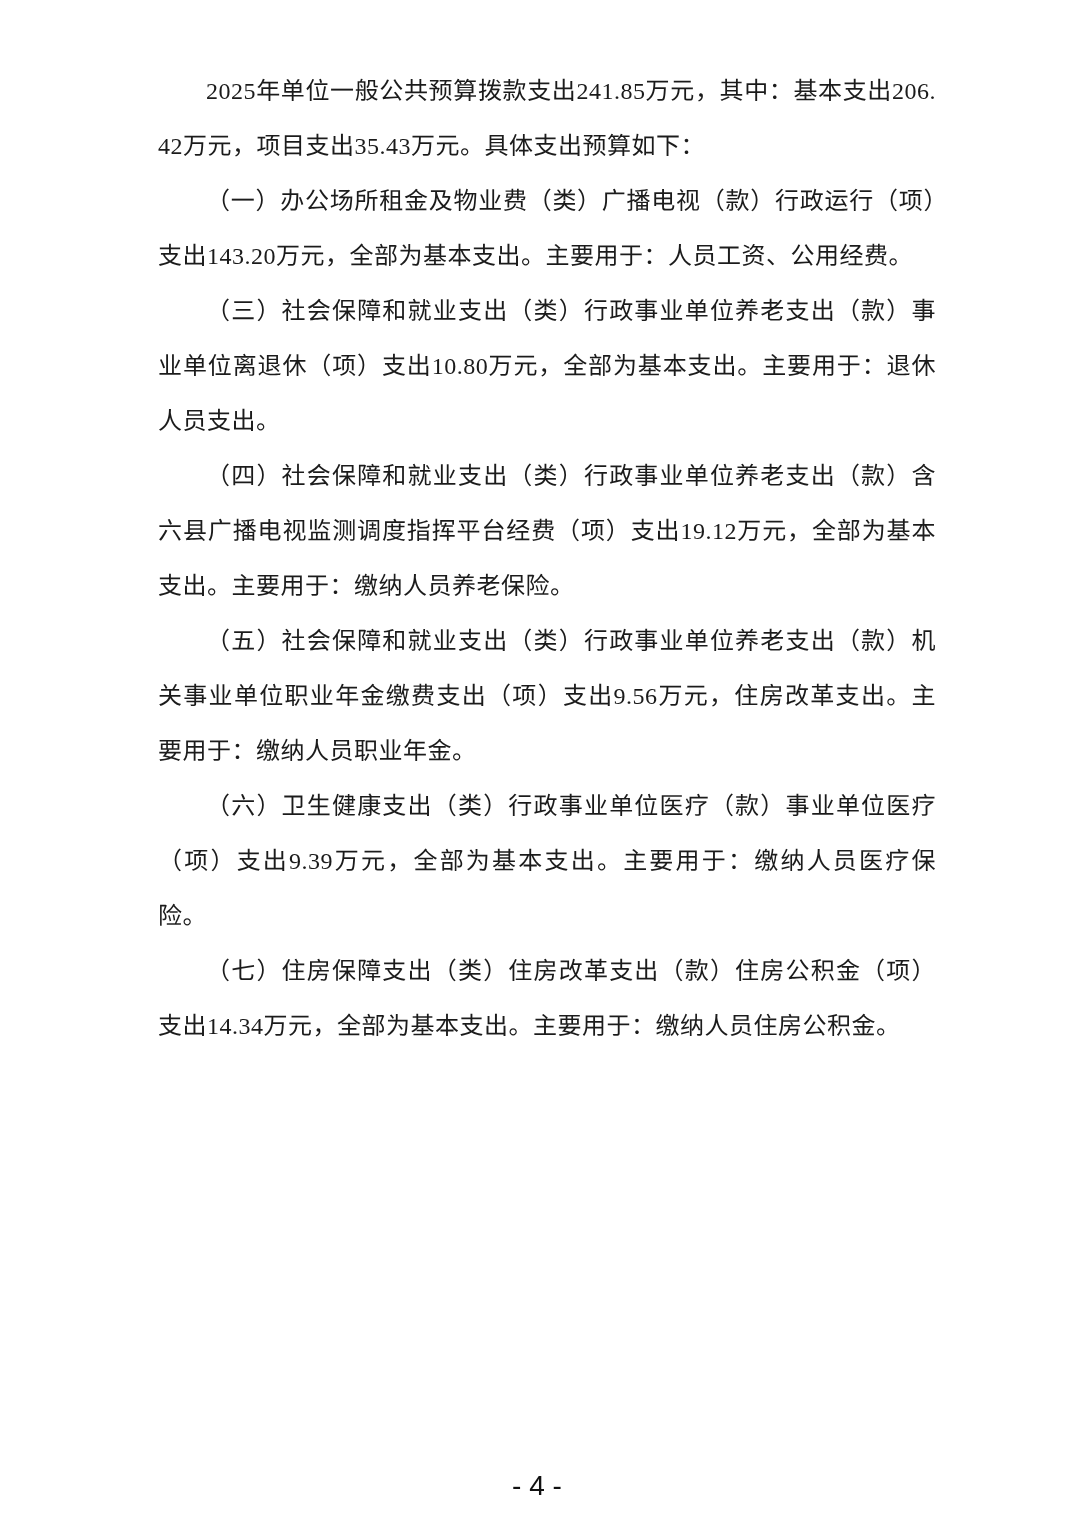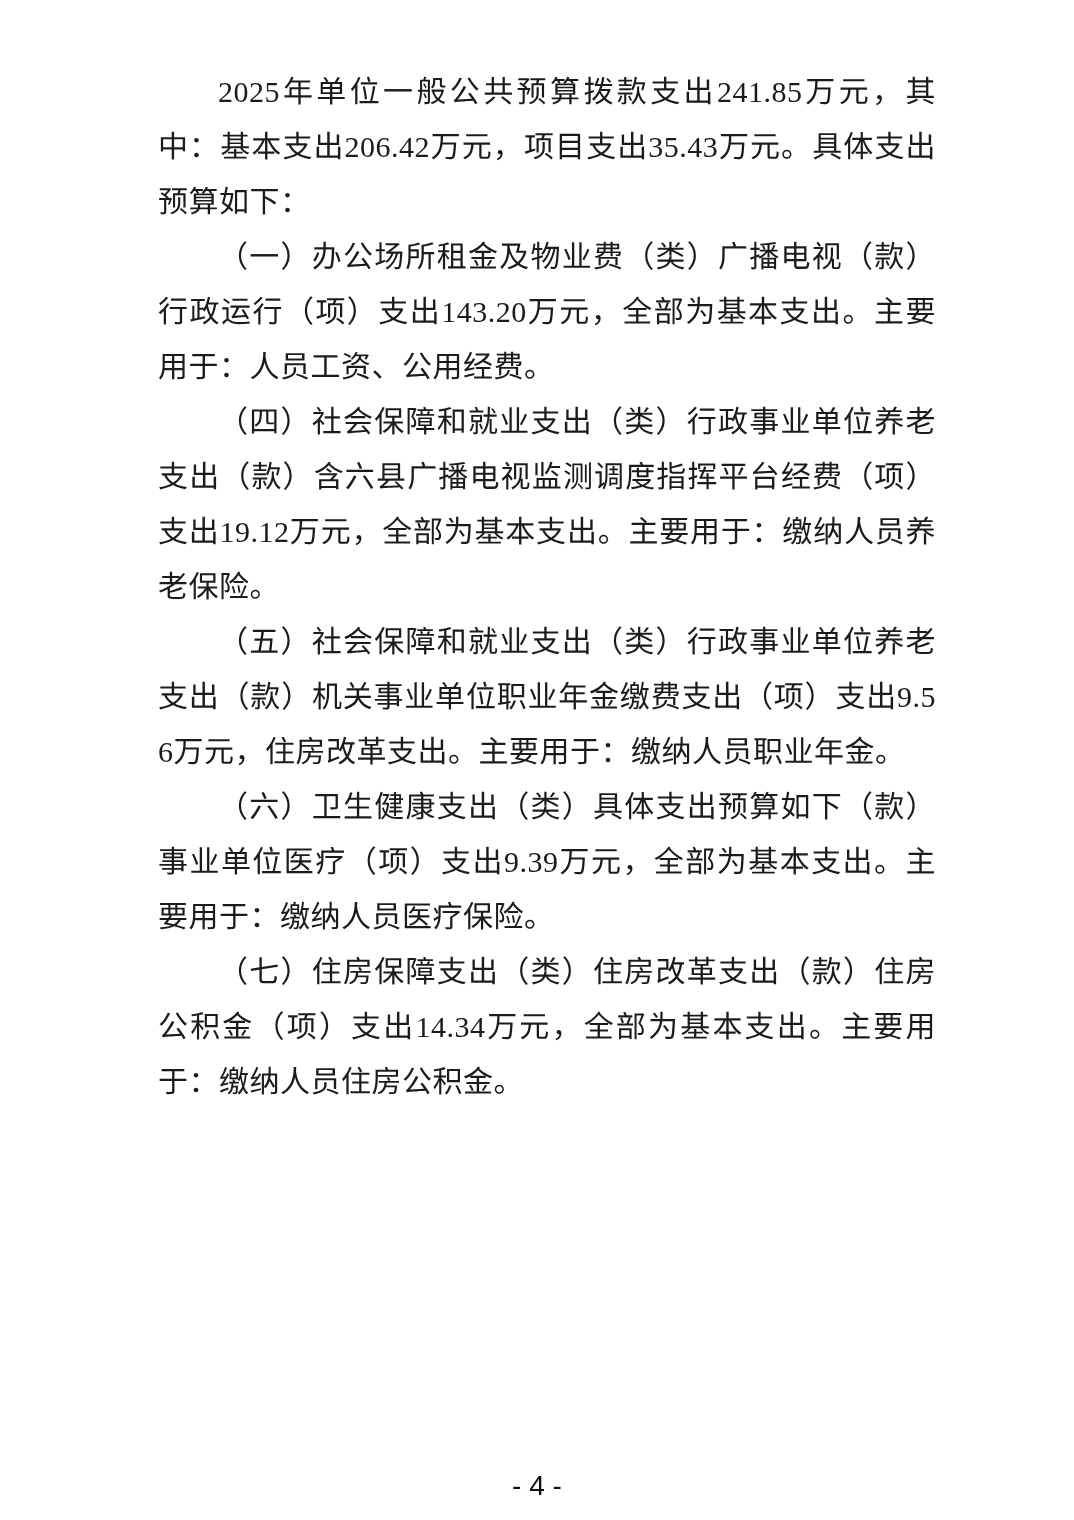--- a/index.html
+++ b/index.html
@@ -18,21 +18,21 @@
   }
   .body-text {
     position: absolute;
     left: 158px;
     top: 64px;
     width: 778px;
   }
   .para {
     margin: 0;
     padding: 0;
-    font-size: 30px;
+    font-size: 24px;
     line-height: 55px;
     color: #1b1b1b;
     text-align: justify;
     text-indent: 2em;
     letter-spacing: 0.5px;
     word-break: break-all;
     font-family: "Liberation Serif", "DejaVu Serif", serif;
   }
   .footer {
     position: absolute;
@@ -47,23 +47,24 @@
   }
 </style>
 </head>
 <body>
 
 <div class="page">
 
   <div class="body-text">
     <p class="para">2025年单位一般公共预算拨款支出241.85万元，其中：基本支出206.42万元，项目支出35.43万元。具体支出预算如下：</p>
     <p class="para">（一）办公场所租金及物业费（类）广播电视（款）行政运行（项）支出143.20万元，全部为基本支出。主要用于：人员工资、公用经费。</p>
+    <p class="para">（三）社会保障和就业支出（类）行政事业单位养老支出（款）事业单位离退休（项）支出10.80万元，全部为基本支出。主要用于：退休人员支出。</p>
     <p class="para">（四）社会保障和就业支出（类）行政事业单位养老支出（款）含六县广播电视监测调度指挥平台经费（项）支出19.12万元，全部为基本支出。主要用于：缴纳人员养老保险。</p>
     <p class="para">（五）社会保障和就业支出（类）行政事业单位养老支出（款）机关事业单位职业年金缴费支出（项）支出9.56万元，住房改革支出。主要用于：缴纳人员职业年金。</p>
-    <p class="para">（六）卫生健康支出（类）具体支出预算如下（款）事业单位医疗（项）支出9.39万元，全部为基本支出。主要用于：缴纳人员医疗保险。</p>
+    <p class="para">（六）卫生健康支出（类）行政事业单位医疗（款）事业单位医疗（项）支出9.39万元，全部为基本支出。主要用于：缴纳人员医疗保险。</p>
     <p class="para">（七）住房保障支出（类）住房改革支出（款）住房公积金（项）支出14.34万元，全部为基本支出。主要用于：缴纳人员住房公积金。</p>
 
   </div>
 
   <div class="footer">
     <span>- 4 -</span>
   </div>
 
 </div>
 

